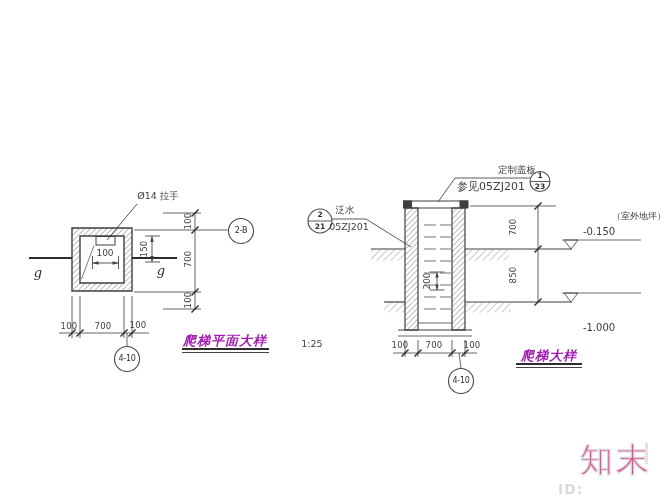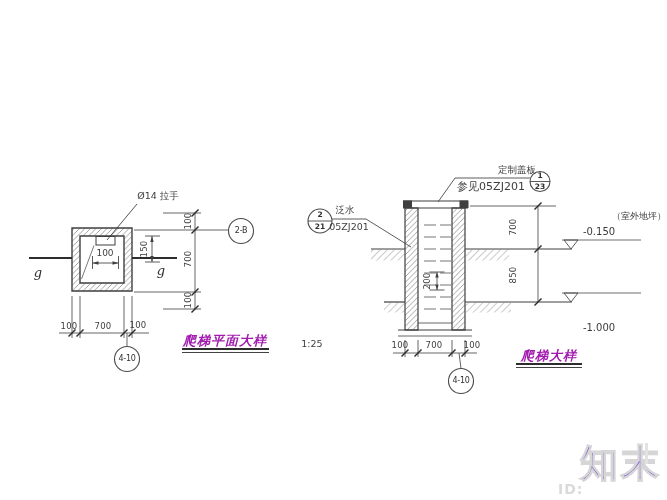--- a/index.html
+++ b/index.html
@@ -17,22 +17,22 @@
   .s10 { font-size:9.5px; }
   .s12 { font-size:11px; }
   .ttl { font-size:13px; font-weight:bold; color:#a21caf; letter-spacing:1px;font-style:italic; }
   .bub { font-size:8px; letter-spacing:-0.3px; color:#2f2f2f; }
   .bubf { font-size:7.5px; font-weight:bold; color:#2f2f2f; }
   .ax { font-family:"DejaVu Serif","Liberation Serif",serif; font-style:italic;
         font-size:13px; color:#2f2f2f; }
   .elev { font-size:10px; color:#3a3a3a; }
   .wm-brand {
     position:absolute; z-index:3; left:580px; top:438px;
-    font-size:38px; font-weight:bold; letter-spacing:3px;
-    color:#6d28d9; -webkit-text-stroke:1.2px #d6d6d6;
+    font-size:33px; font-weight:normal; letter-spacing:3px;
+    color:#ec4899; -webkit-text-stroke:1.2px #d6d6d6;
   }
   .wm-bar { position:absolute; z-index:3; left:645px; top:443px;
     width:3px; height:21px; background:#e2e2e2; }
   .wm-id {
     position:absolute; z-index:3; left:558px; top:469px;
     font-size:14px; font-weight:bold; letter-spacing:1px; color:#dadada;margin-top:12px;
   }
 </style>
 </head>
 <body>

